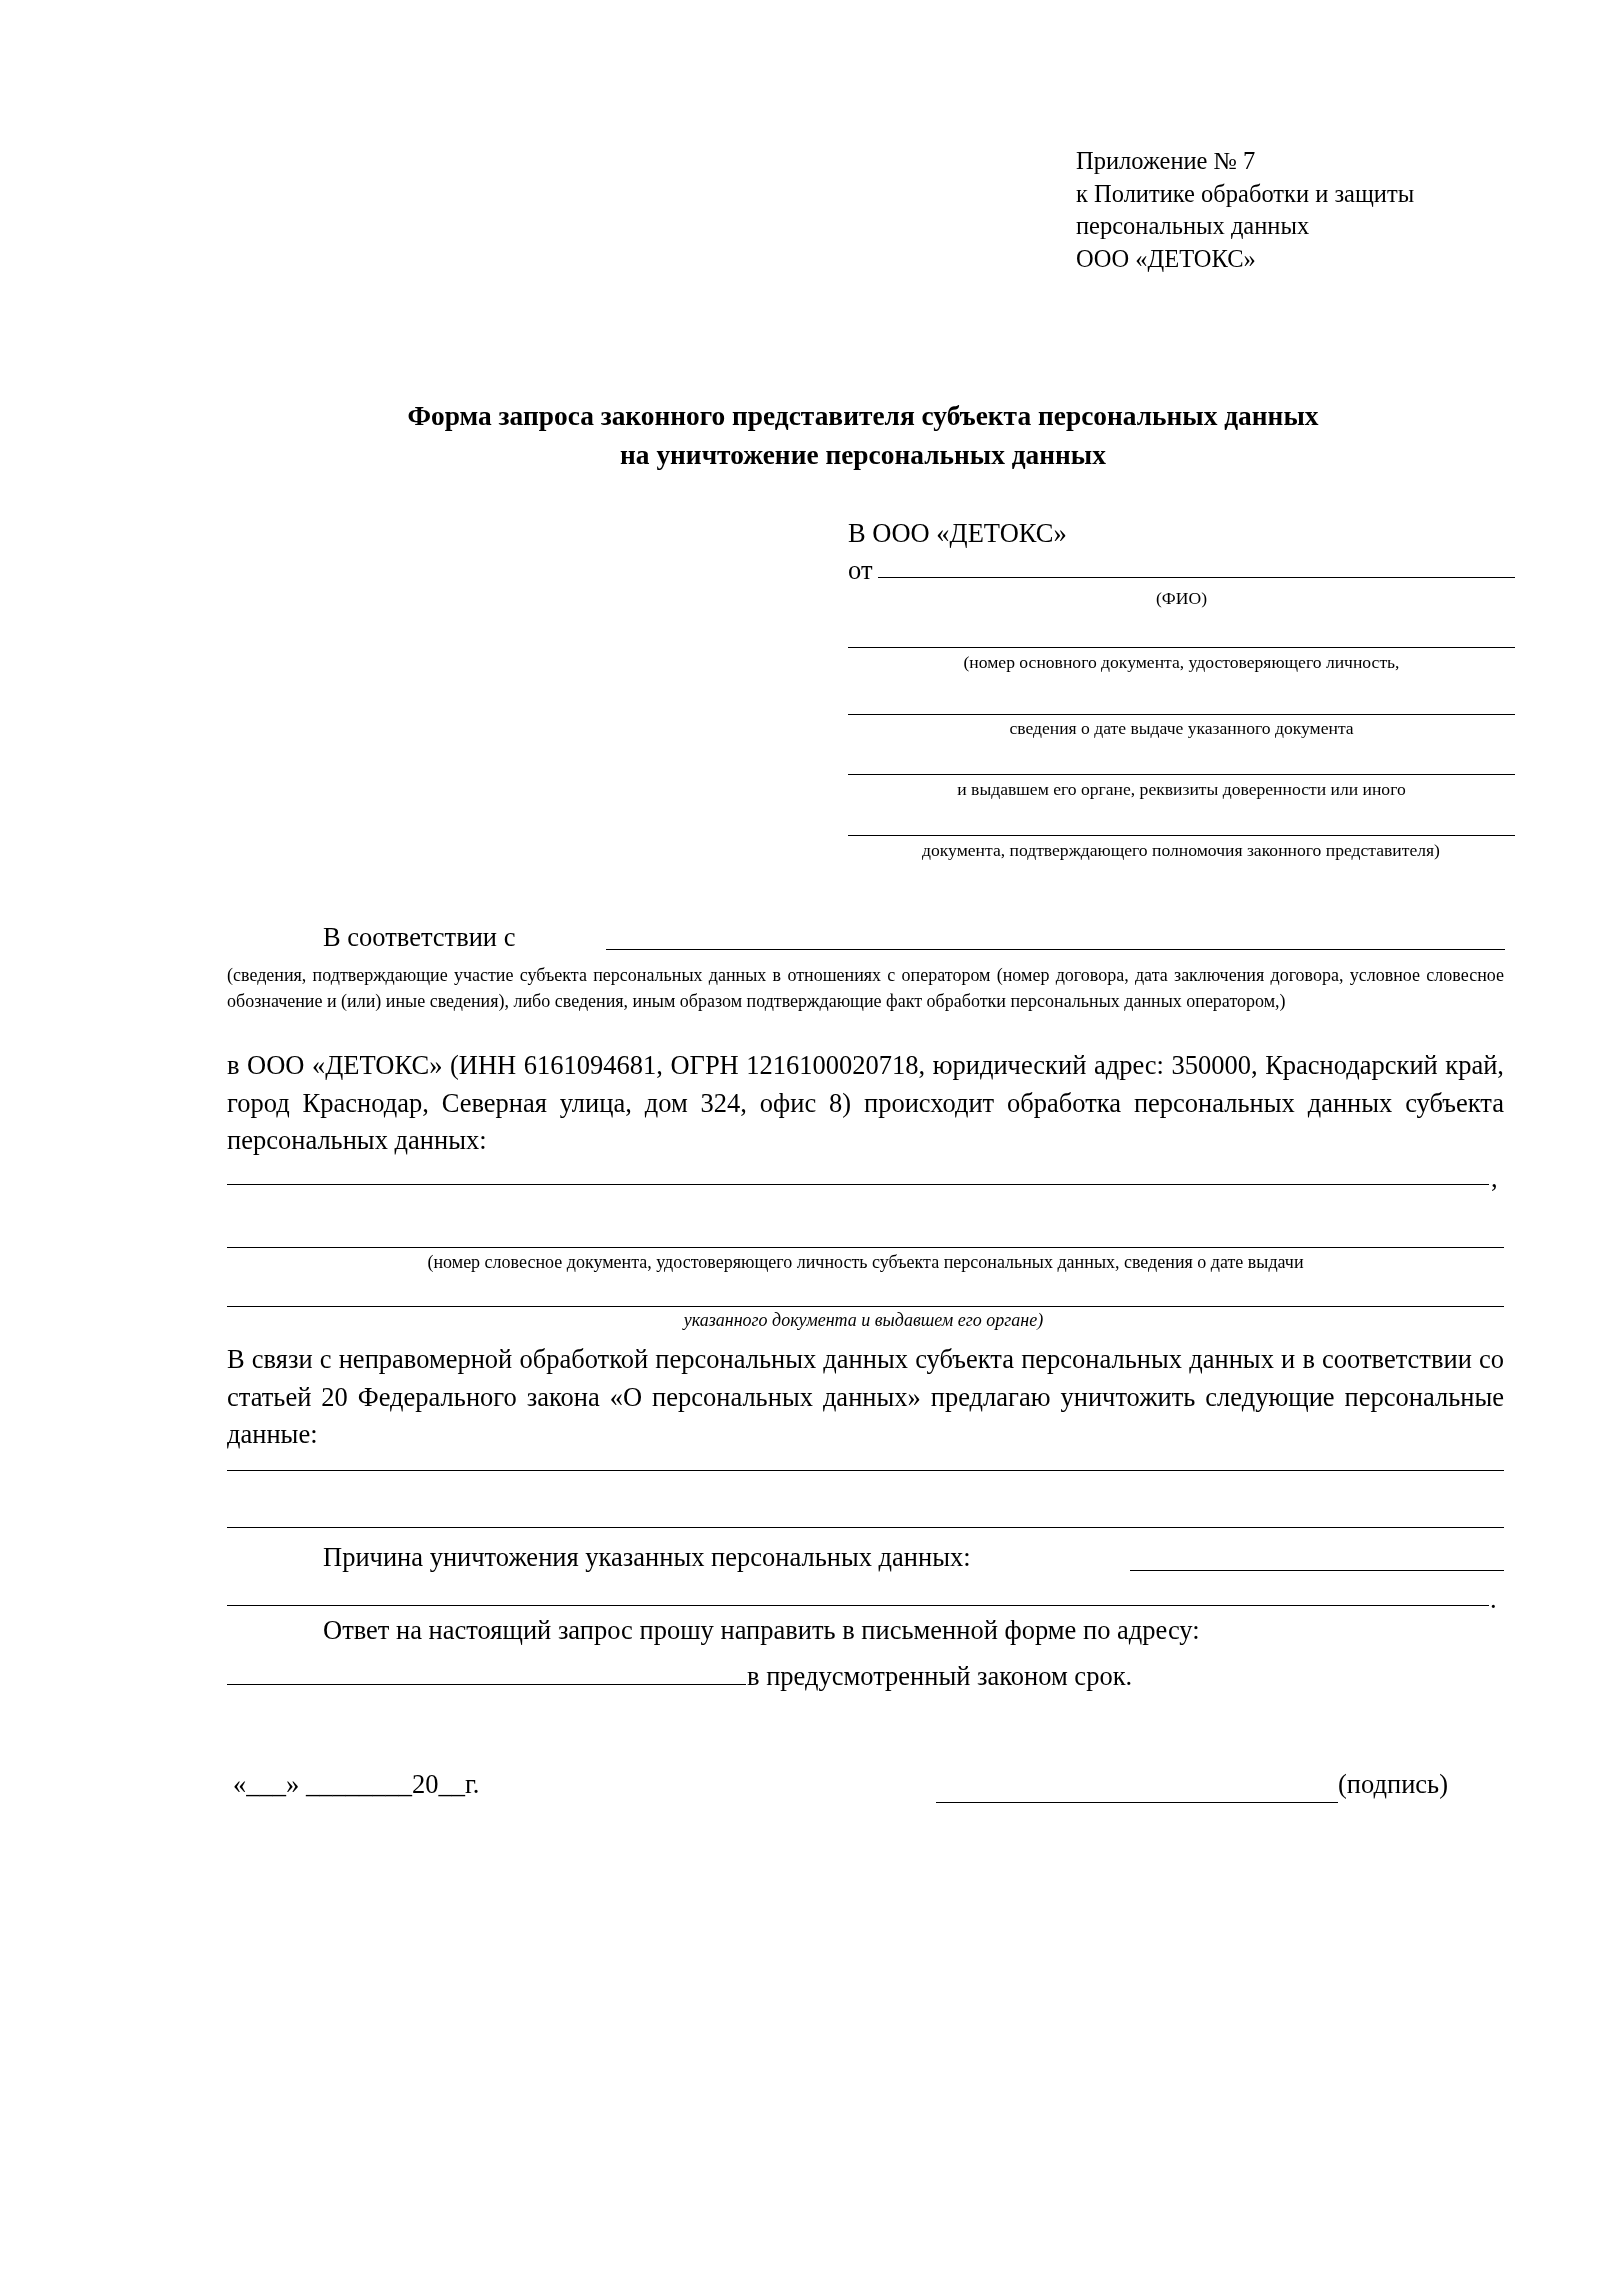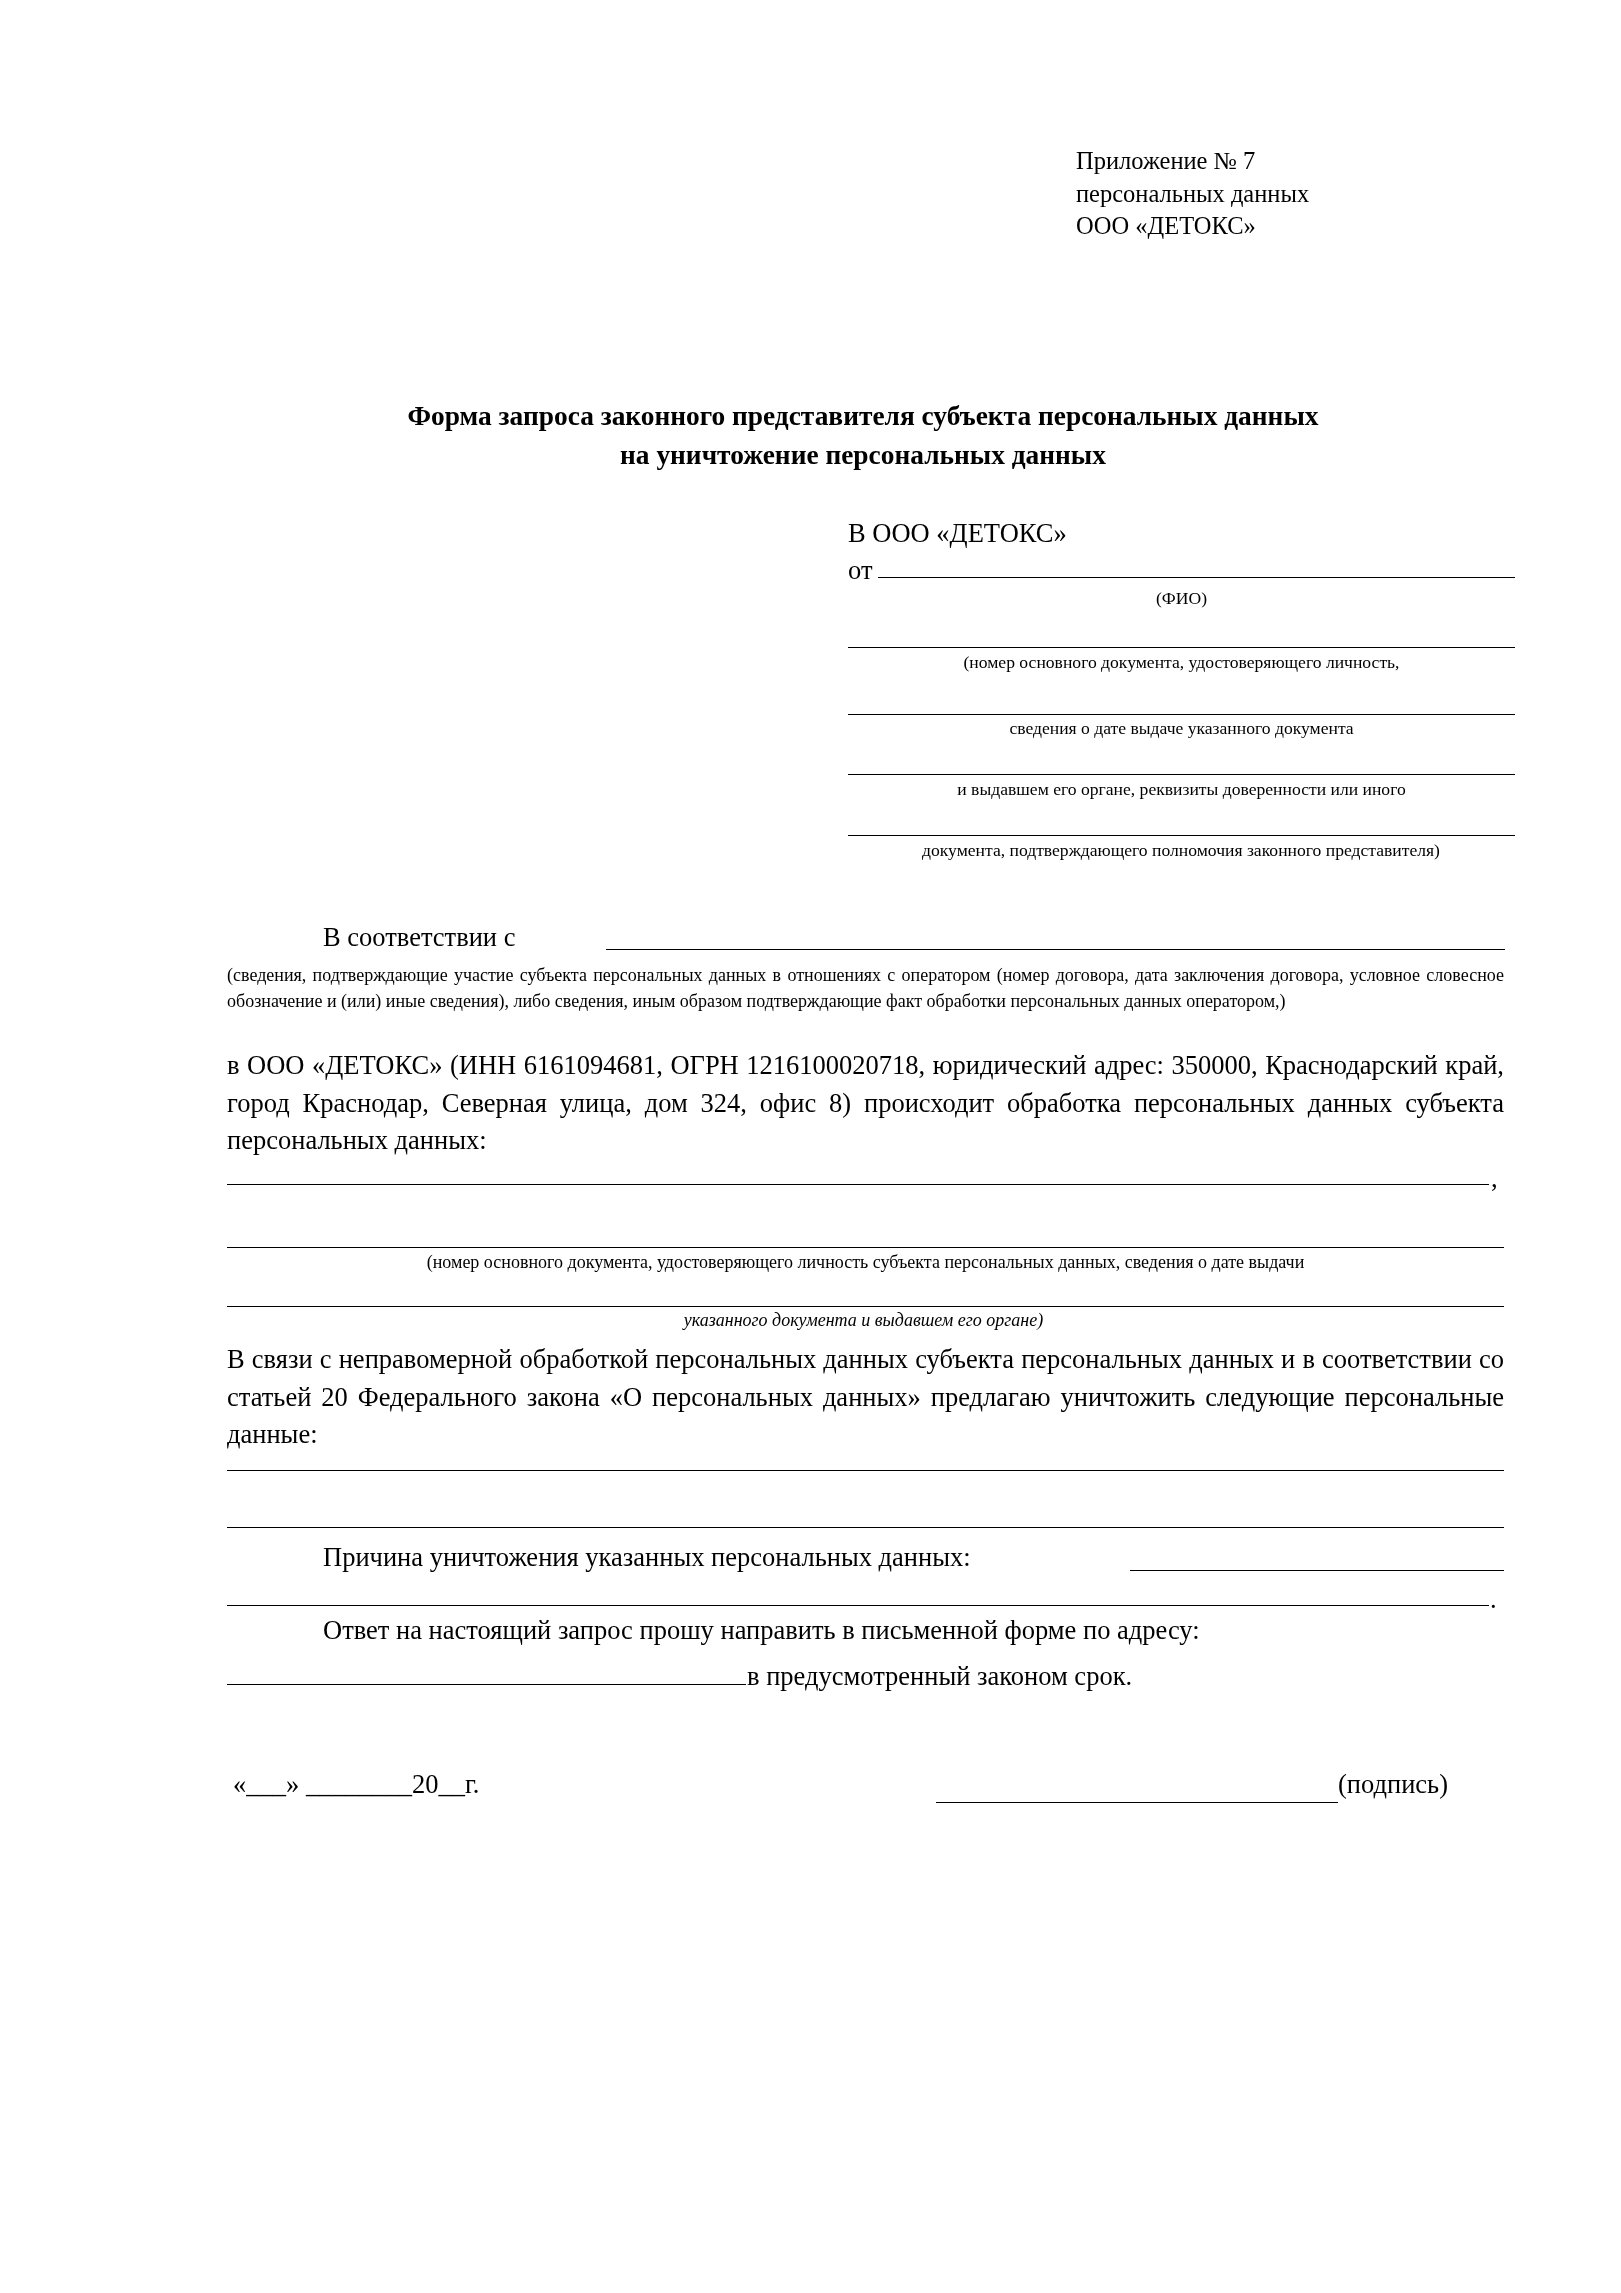--- a/index.html
+++ b/index.html
@@ -106,20 +106,21 @@
     font-size: 26.5px;
   }
 </style>
 </head>
 <body>
 
 <div class="page">
 
   <div class="header-block">
     <div>Приложение № 7</div>
+    <div>к Политике обработки и защиты</div>
     <div>персональных данных</div>
     <div>ООО «ДЕТОКС»</div>
   </div>
 
   <div class="doc-title">
     <div>Форма запроса законного представителя субъекта персональных данных</div>
     <div>на уничтожение персональных данных</div>
   </div>
 
   <div class="addressee">В ООО «ДЕТОКС»</div>
@@ -147,21 +148,21 @@
   <div class="rule-line" style="left:606px; top:949px; width:899px;"></div>
 
   <div class="small-note" style="left:227px; top:963px; width:1277px;">(сведения, подтверждающие участие субъекта персональных данных в отношениях с оператором (номер договора, дата заключения договора, условное словесное обозначение и (или) иные сведения), либо сведения, иным образом подтверждающие факт обработки персональных данных оператором,)</div>
 
   <div class="para" style="left:227px; top:1047px; width:1277px;">в ООО «ДЕТОКС» (ИНН 6161094681, ОГРН 1216100020718, юридический адрес: 350000, Краснодарский край, город Краснодар, Северная улица, дом 324, офис 8) происходит обработка персональных данных субъекта персональных данных:</div>
 
   <div class="rule-line" style="left:227px; top:1184px; width:1262px;"></div>
   <div class="para" style="left:1491px; top:1160px; width:19.6px;">,</div>
 
   <div class="rule-line" style="left:227px; top:1247px; width:1277px;"></div>
-  <div class="center-cap" style="left:227px; top:1252px; width:1277px;">(номер основного документа, удостоверяющего личность субъекта персональных данных, сведения о дате выдачи</div>
+  <div class="center-cap" style="left:227px; top:1252px; width:1277px;">(номер словесное документа, удостоверяющего личность субъекта персональных данных, сведения о дате выдачи</div>
 
   <div class="rule-line" style="left:227px; top:1306px; width:1277px;"></div>
   <div class="center-cap" style="left:225px; top:1310px; width:1277px;font-style:italic;">указанного документа и выдавшем его органе)</div>
 
   <div class="para" style="left:227px; top:1341px; width:1277px;">В связи с неправомерной обработкой персональных данных субъекта персональных данных и в соответствии со статьей 20 Федерального закона «О персональных данных» предлагаю уничтожить следующие персональные данные:</div>
 
   <div class="rule-line" style="left:227px; top:1470px; width:1277px;"></div>
   <div class="rule-line" style="left:227px; top:1527px; width:1277px;"></div>
 
   <div class="para" style="left:323px; top:1539px; width:814px; white-space:nowrap;">Причина уничтожения указанных персональных данных:</div>

